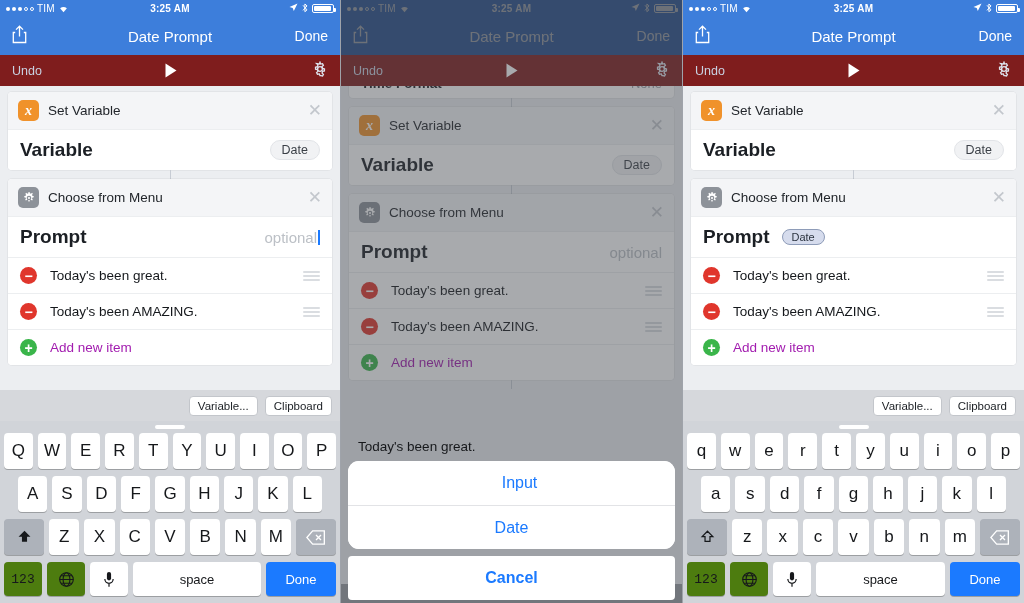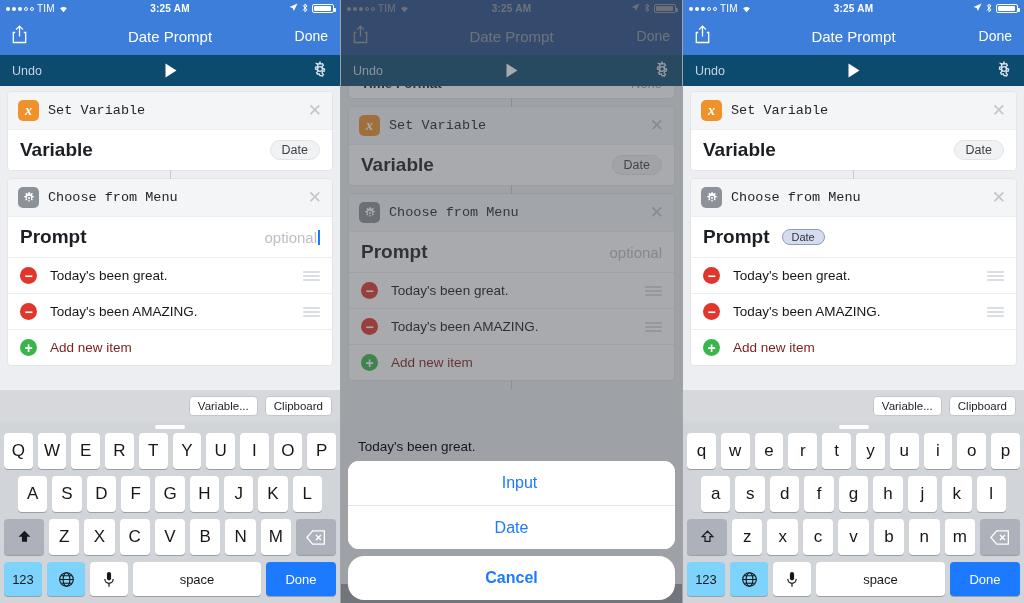--- a/index.html
+++ b/index.html
@@ -52,21 +52,21 @@
   }
   .nav-title {
     position: absolute; left: 0; right: 0; text-align: center;
     font-size: 15px; font-weight: 500;
   }
   .nav-done { margin-left: auto; font-size: 14px; position: relative; z-index: 2; }
   .share-icon { position: relative; z-index: 2; }
 
   
   .toolbar {
-    height: 31px; background: #0c4a6e; display: flex; align-items: center;
+    height: 31px; background: #7f1d1d; display: flex; align-items: center;
     padding: 0 12px; position: relative; color: #dfe4ee;
   }
   .undo { font-size: 12.5px; color: #c9d2e2; }
   .play { position: absolute; left: 0; right: 0; display:flex; justify-content:center; }
   .gear-tb { margin-left: auto; position: relative; z-index: 2; }
 
   
   .content { position: relative; background: #eceef1; height: 534px; overflow: hidden; }
   .connector { width: 1px; background: #c7ccd4; height: 9px; margin: 0 auto; }
   .card {
@@ -78,21 +78,21 @@
     display: flex; align-items: center; gap: 9px;
     padding: 8px 10px; background: #f4f5f7; position: relative;
   }
   .ic {
     width: 21px; height: 21px; border-radius: 5px;
     display: flex; align-items: center; justify-content: center; flex: 0 0 auto;
   }
   .ic.orange { background: #f0922b; }
   .ic.gray { background: #8d9299; }
   .ic-x { color: #fff; font-style: italic; font-family: "Liberation Serif", serif; font-size: 14px; font-weight: bold; }
-  .card-title { font-size: 13.5px; color: #22262b; font-family: Liberation Mono, monospace; }
+  .card-title { font-size: 13.5px; color: #22262b; }
   .card-x { margin-left: auto; color: #c3c7cd; font-size: 17px; line-height: 1; font-weight: 300; }
   .row {
     display: flex; align-items: center; padding: 9px 12px;
     border-top: 1px solid #eceef0; background: #fff; min-height: 33px;
   }
   .row:first-child { border-top: none; }
   .row-label { font-size: 19px; font-weight: bold; color: #1b1f24; }
   .pill {
     margin-left: auto; background: #f1f2f4; border: 1px solid #e2e4e8;
     border-radius: 11px; padding: 2px 11px; font-size: 12.5px; color: #3a3f46;
@@ -104,21 +104,21 @@
   .placeholder { margin-left: auto; font-size: 15px; color: #bcc0c6; }
   .caret { display:inline-block; width: 2px; height: 15px; background: #1b7aff; margin-left: 1px; vertical-align: -3px; }
   .minus, .plus {
     width: 17px; height: 17px; border-radius: 50%;
     display: flex; align-items: center; justify-content: center;
     color: #fff; font-size: 14px; line-height: 1; flex: 0 0 auto; font-weight: bold;
   }
   .minus { background: #e0362c; }
   .plus { background: #3ab54a; }
   .item-text { font-size: 13.5px; color: #15181c; margin-left: 13px; }
-  .item-text.muted { color: #7f1d1d; }
+  .item-text.muted { color: #a21caf; }
   .handle { margin-left: auto; display: flex; flex-direction: column; gap: 2px; }
   .handle i { display: block; width: 17px; height: 2px; background: #dadde1; border-radius: 1px; }
 
   
   .kbwrap { position: absolute; left: 0; right: 0; bottom: 0; }
   .accessory {
     height: 31px; background: #d6d8dc; display: flex; align-items: center;
     justify-content: flex-end; gap: 7px; padding: 0 8px;
   }
   .accbtn {
@@ -129,41 +129,41 @@
   .grabber { width: 30px; height: 4px; background: #fff; border-radius: 2px; margin: 0 auto 4px; }
   .kbrow { display: flex; justify-content: center; gap: 5px; margin-bottom: 7px; padding: 0 2px; }
   .key {
     background: #fff; border-radius: 4px; height: 36px;
     display: flex; align-items: center; justify-content: center;
     font-size: 17px; color: #16181b; flex: 1 1 0; box-shadow: 0 1px 0 rgba(0,0,0,.25);
   }
   .kbrow.r2 { padding: 0 16px; }
   .kbrow.r3 { padding: 0 2px; }
   .key.wide { flex: 0 0 40px; background: #adb2ba; }
-  .key.func { background: #7dd3fc; }
+  .key.func { background: #4d7c0f; font-family: Liberation Mono, monospace; }
   .kbrow.r4 { margin-bottom: 2px; gap: 5px; }
   .key.small { flex: 0 0 38px; font-size: 13px; height: 34px; }
   .key.space { flex: 1 1 auto; font-size: 13px; height: 34px; }
   .key.done { flex: 0 0 70px; background: #1b7aff; color: #fff; font-size: 13px; height: 34px; }
   .key.mic { flex: 0 0 38px; height: 34px; }
 
   
   .dim { position: absolute; inset: 0; background: rgba(70,74,80,.47); z-index: 5; pointer-events:none; }
   .dim-top { position: absolute; left:0; right:0; top:0; height: 55px; background: rgba(40,46,58,.46); z-index: 6; }
   .sheet { position: absolute; left: 0; right: 0; bottom: 0; z-index: 10; padding: 0 7px 3px; }
   .sheet-title { font-size: 13.5px; color: #16181b; padding: 6px 10px 7px; }
   .sheet-group { background: #fff; border-radius: 11px; overflow: hidden; }
   .sheet-opt {
     height: 44px; display: flex; align-items: center; justify-content: center;
     font-size: 16px; color: #1b7aff; border-top: 1px solid #e2e3e6;
     background: rgba(255,255,255,.95);
   }
   .sheet-opt:first-child { border-top: none; padding-left: 16px; }
   .sheet-cancel {
-    background: #fff; border-radius: 16px; height: 44px; margin-top: 7px;
+    background: #fff; border-radius: 4px; height: 44px; margin-top: 7px;
     display: flex; align-items: center; justify-content: center;
     font-size: 16px; font-weight: bold; color: #1b7aff;
   }
   .tabbar {
     position: absolute; left: 0; right: 0; bottom: 0; height: 19px;
     display: flex; z-index: 4; background: #9a9da3;
   }
   .tab { flex: 1; text-align: center; font-size: 9px; color: #6f737a; padding-top: 5px; }
   .scrollrow { display:flex; align-items:center; padding: 4px 12px 7px; }
   .scrollrow .row-label { font-size: 13.5px; }

